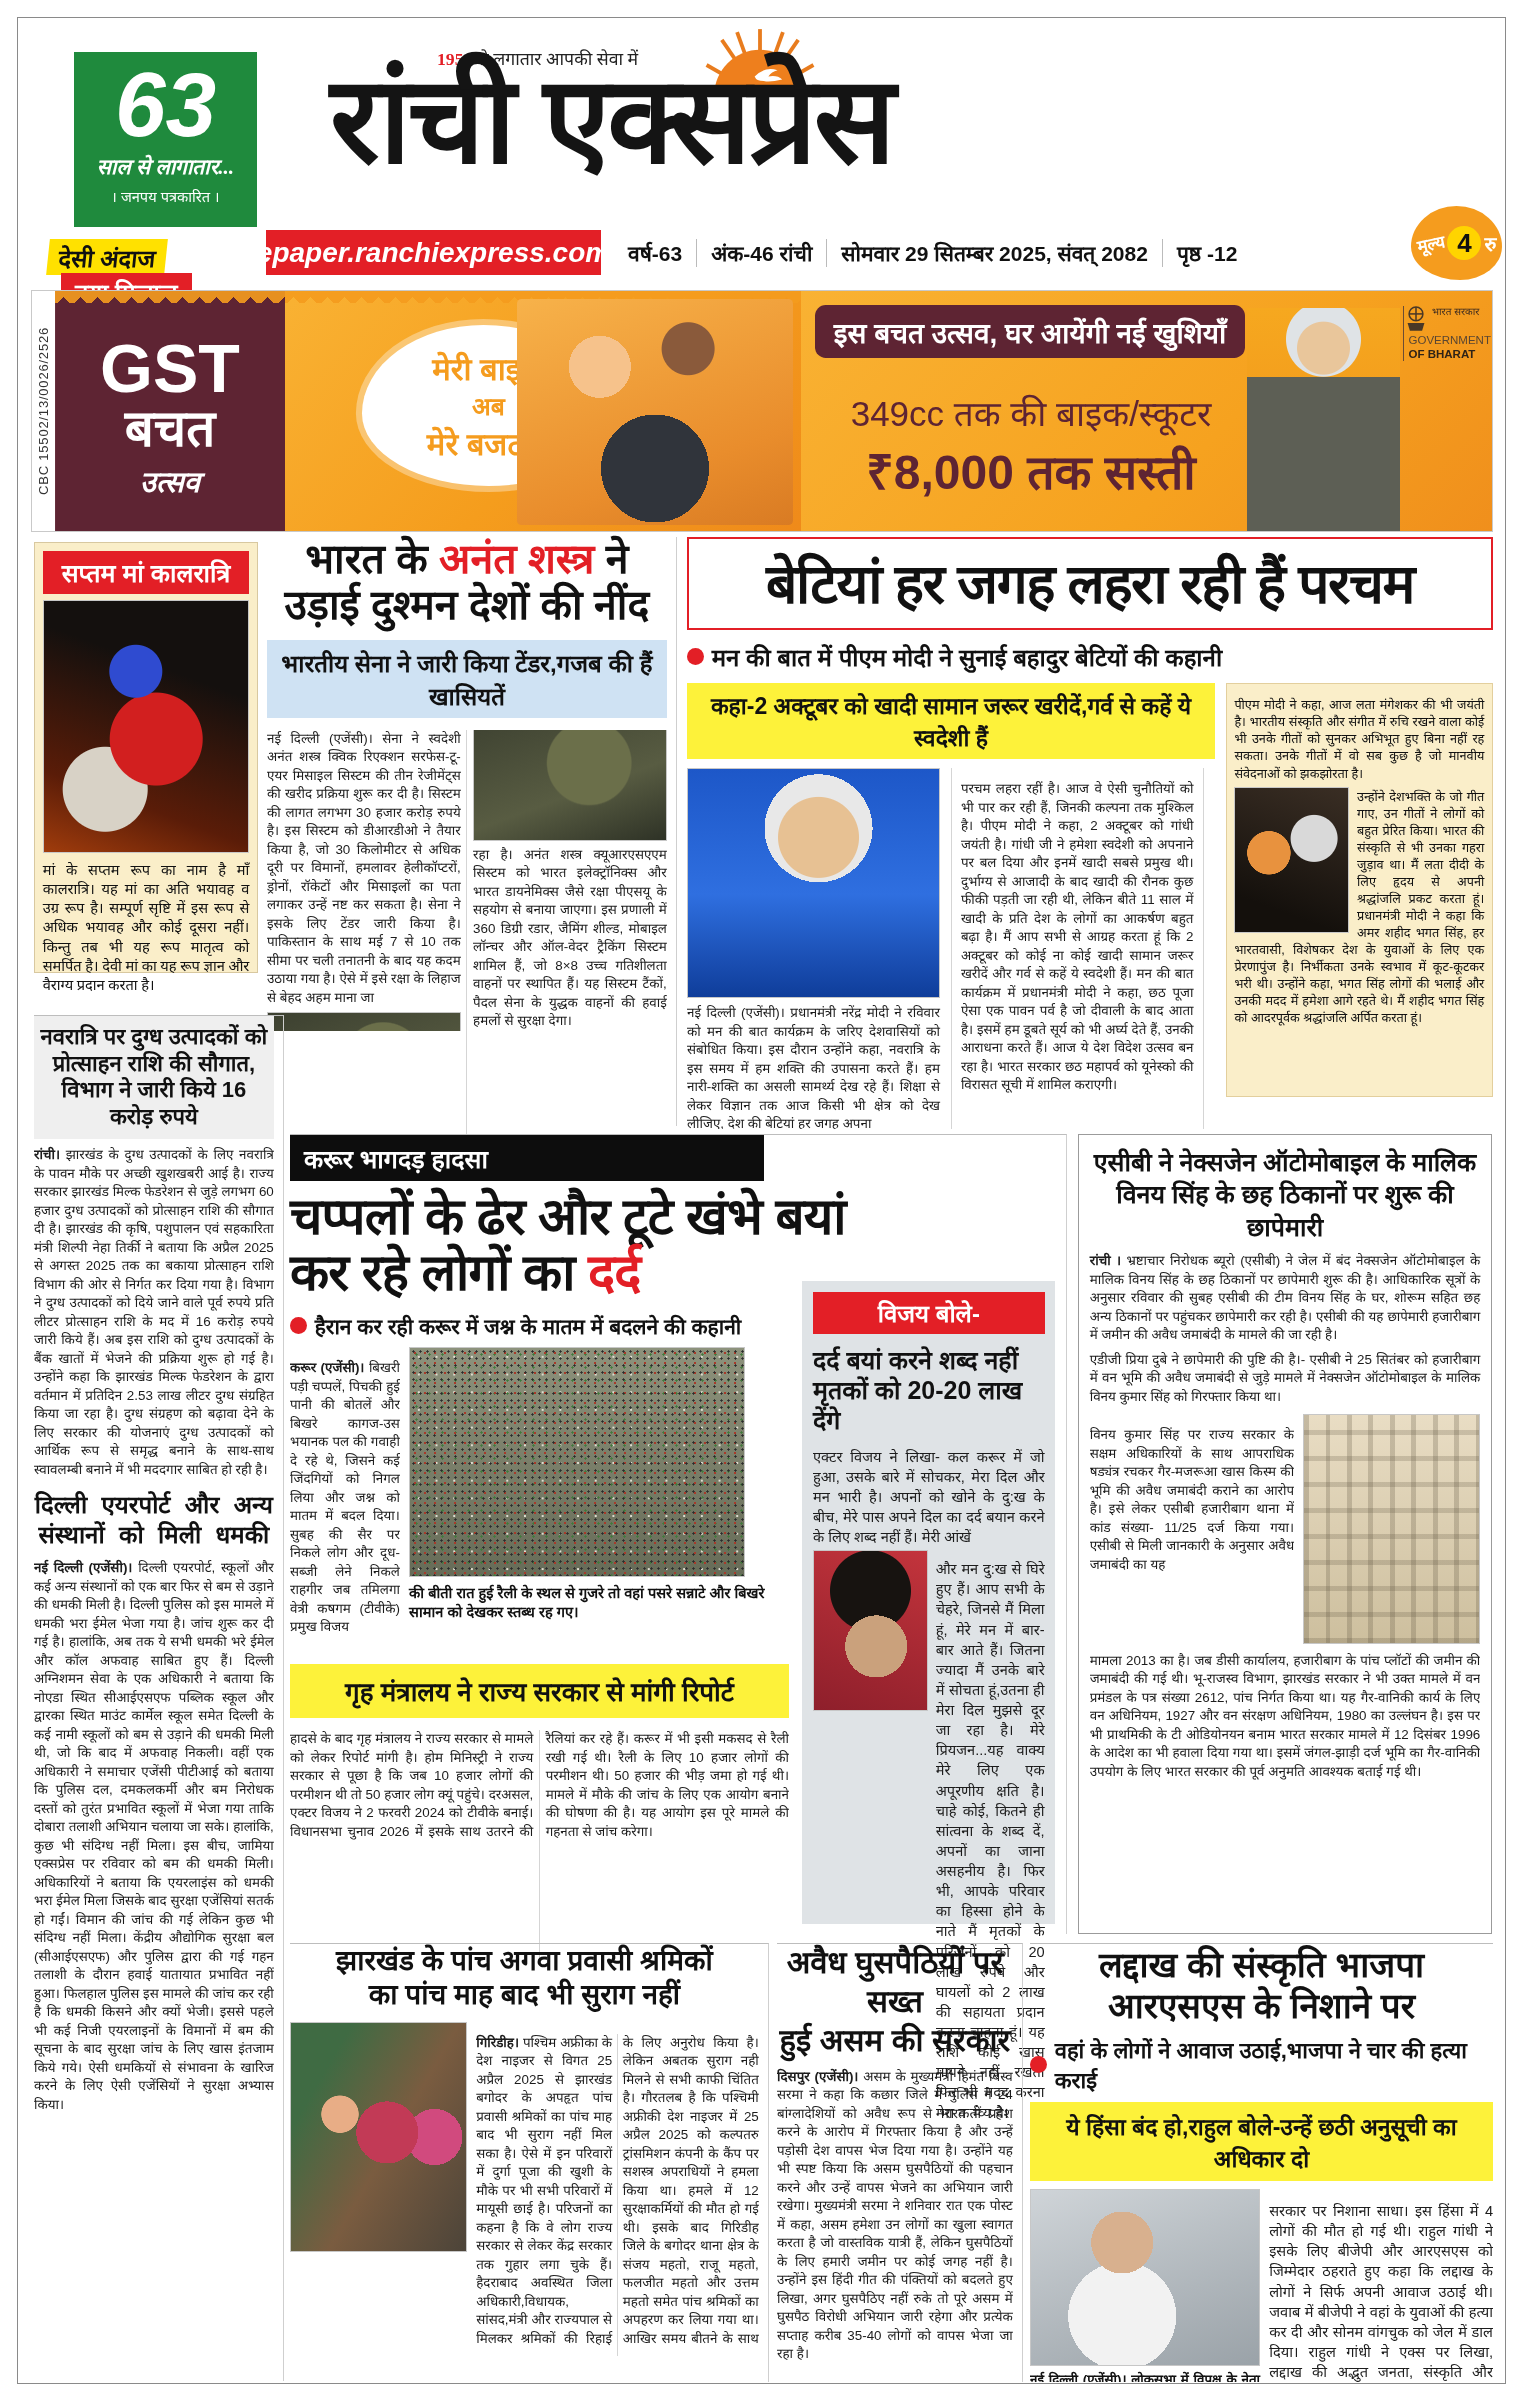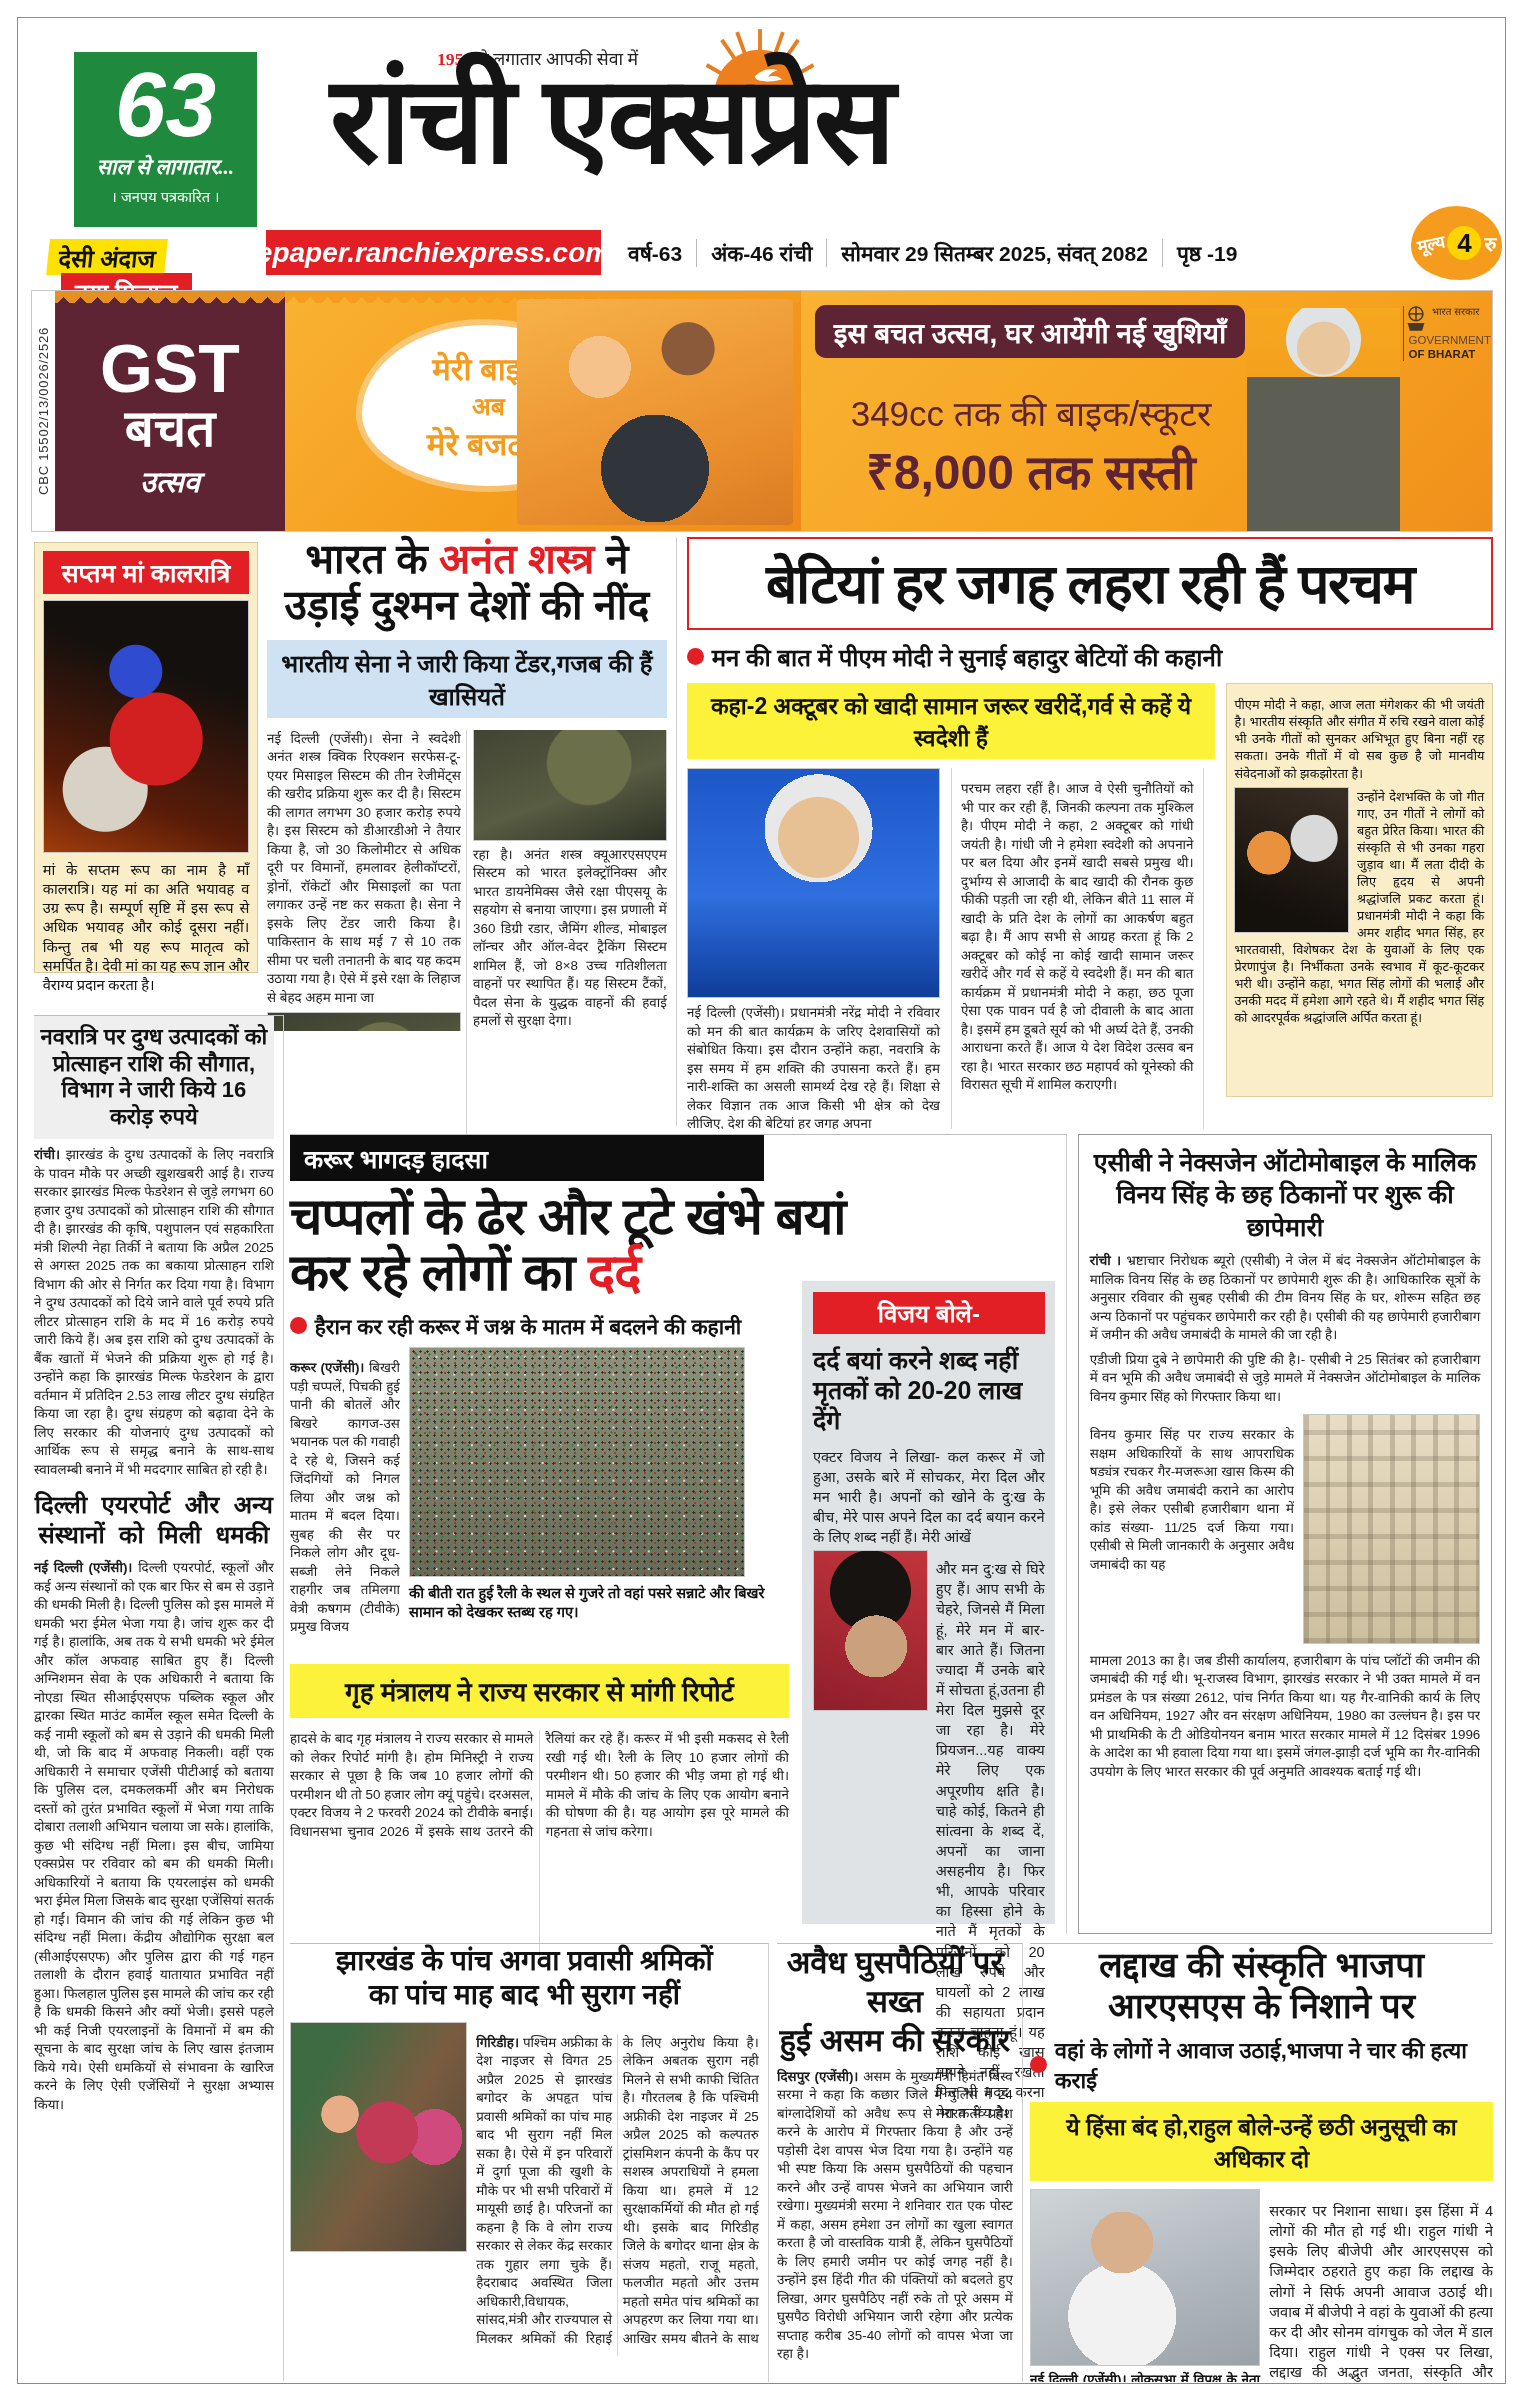--- a/index.html
+++ b/index.html
@@ -205,21 +205,21 @@
       <path d="M78 70 q14 -14 30 -8 q-8 2 -12 8 q12 -2 18 4 q-16 4 -24 2 q-10 0 -12 -6z" fill="#fff"></path>
     </svg>
     <div class="abs since"><b>1956</b><span> से लगातार आपकी सेवा में</span></div>
     <h1 class="abs paper-title">रांची एक्सप्रेस</h1>
 
     <div class="abs epaper">epaper.ranchiexpress.com</div>
     <div class="abs dateline">
       <span>वर्ष-63</span>
       <span>अंक-46 रांची</span>
       <span>सोमवार 29 सितम्बर 2025, संवत् 2082</span>
-      <span>पृष्ठ  -19</span>
+      <span>पृष्ठ  -12</span>
     </div>
     <div class="abs price">
       <span class="p1">मूल्य</span>
       <span class="p2">4</span>
       <span class="p3">रु</span>
     </div>
   </header>
 
   <section class="abs banner">
     <div class="cbc">

